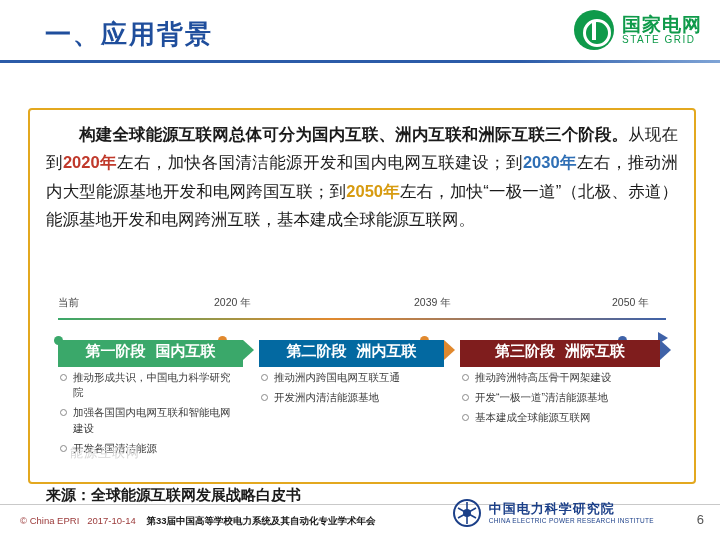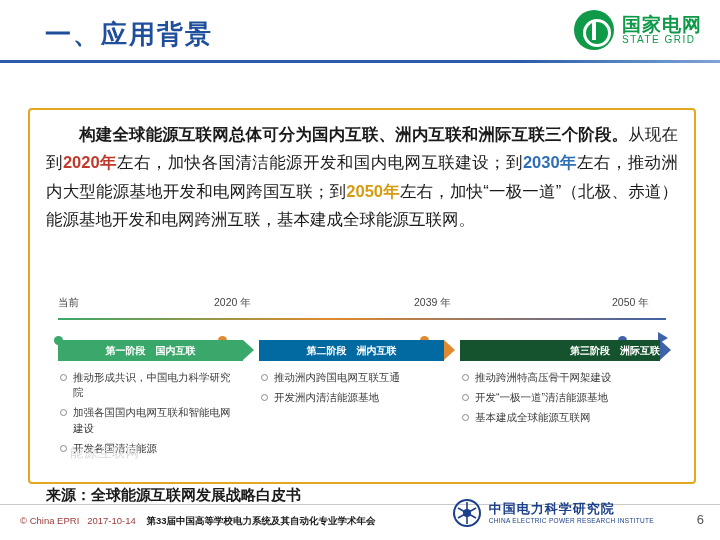--- a/index.html
+++ b/index.html
@@ -76,28 +76,28 @@
   .dot.g{background:#3aa86a;}
   .dot.o{background:#e1892e;}
   .dot.b{background:#3f62a8;}
   .arrow-end{
     position:absolute;right:-2px;top:14px;width:0;height:0;
     border-left:10px solid #3f62a8;border-top:6px solid transparent;border-bottom:6px solid transparent;
   }
 
   .bars{position:absolute;left:10px;top:44px;width:608px;height:22px;}
   .bar{
-    position:absolute;height:21px;line-height:21px;
-    color:#fff;font-size:10px;font-weight:bold;text-align:center;
+    position:absolute;height:27px;line-height:21px;
+    color:#fff;font-size:15px;font-weight:bold;text-align:center;
     white-space:nowrap;
   }
   .bar .stage{margin-right:10px;}
   .bar-g{background:#3aa86a;}
   .bar-o{background:#0369a1;}
-  .bar-b{background:#14532d;text-align:right;}
+  .bar-b{background:#7f1d1d;}
   .bar::after{
     content:"";position:absolute;right:-11px;top:0;width:0;height:0;
     border-top:10.5px solid transparent;border-bottom:10.5px solid transparent;
   }
   .bar-g::after{border-left:11px solid #3aa86a;}
   .bar-o::after{border-left:11px solid #e1892e;}
   .bar-b::after{border-left:11px solid #3f62a8;}
 
   .cols{position:absolute;left:10px;top:74px;width:608px;height:92px;}
   .col{position:absolute;top:0;}

